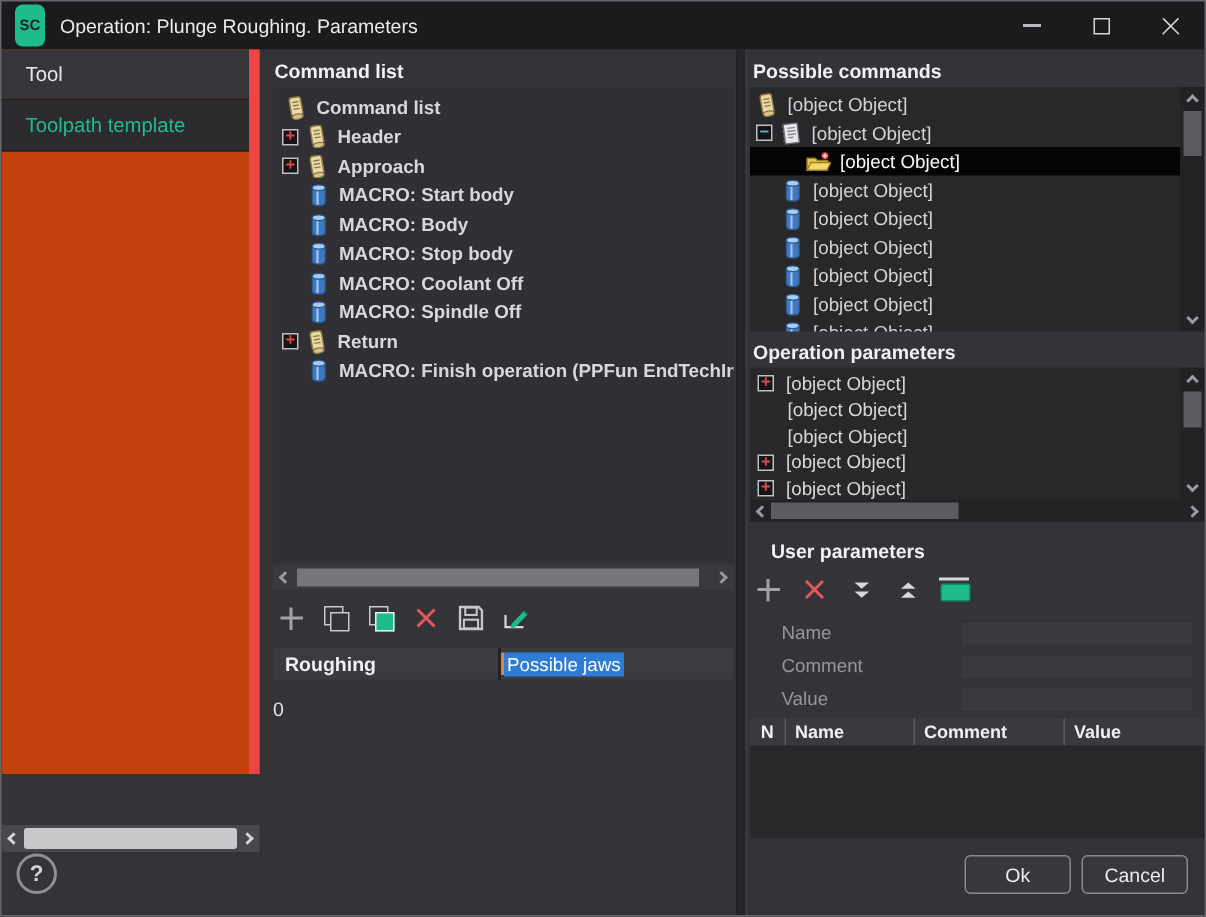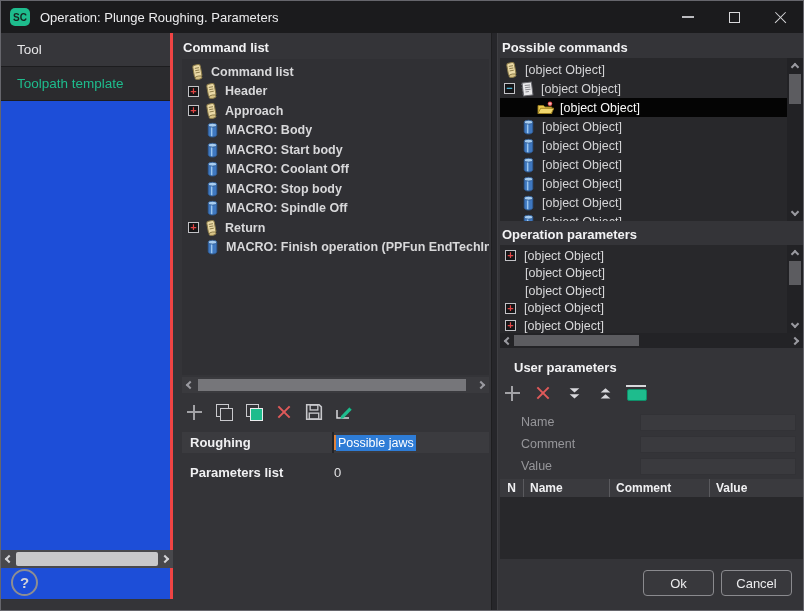--- a/index.html
+++ b/index.html
@@ -2,33 +2,33 @@
 <html><head>
 <meta charset="utf-8">
 <style>
   *{margin:0;padding:0;box-sizing:border-box}
   html,body{background:#6a6a6e}
   body{font-family:"Liberation Sans",sans-serif;-webkit-font-smoothing:antialiased}
   .window{position:relative;width:804px;height:611px;background:#343438;border:1px solid #66666c;overflow:hidden;color:#d6d6d8;font-size:13px}
 
   
   .titlebar{position:absolute;left:0;top:0;width:100%;height:32px;background:#1b1b1d;display:flex;align-items:center}
-  .logo{width:20px;height:18px;margin-left:9px;background:#1ebc8d;border-radius:5px;color:#16241f;font-weight:bold;font-size:10px;display:flex;align-items:center;justify-content:center;flex:none}
+  .logo{width:20px;height:28px;margin-left:9px;background:#1ebc8d;border-radius:5px;color:#16241f;font-weight:bold;font-size:10px;display:flex;align-items:center;justify-content:center;flex:none}
   .title{margin-left:10px;color:#ececee;font-size:13px}
   .wbtns{margin-left:auto;display:flex;height:100%}
   .wbtn{width:46px;height:100%;display:flex;align-items:center;justify-content:center}
   .min-glyph{width:12px;height:2px;background:#bcbcc0}
   .max-glyph{width:11px;height:11px;border:1px solid #d8d8da}
   .x-glyph{position:relative;width:13px;height:13px}
   .x-glyph::before,.x-glyph::after{content:"";position:absolute;left:-1px;top:6px;width:15px;height:1.4px;background:#d8d8da}
   .x-glyph::before{transform:rotate(45deg)}
   .x-glyph::after{transform:rotate(-45deg)}
 
   
-  .sidebar{position:absolute;left:0;top:32px;width:172px;height:566px;background:#1d4ed8;border-right:3px solid #ef4444}
+  .sidebar{position:absolute;left:0;top:32px;width:172px;height:483px;background:#c2410c;border-right:7px solid #ef4444}
   .side-item{height:34px;display:flex;align-items:center;padding-left:16px;font-size:13.5px;color:#e6e6e8;border-bottom:1px solid #1d1d1f;cursor:default}
   .side-item.tool{background:#36363a}
   .side-item.tpl{background:#2b2b2e;color:#1ebc8d}
   .side-hscroll{position:absolute;left:0;top:517px;width:172px;height:18px;background:#48484c;display:flex;align-items:center}
   .sh-thumb{flex:1;height:14px;margin:0 1px;background:#c8c8ca;border-radius:2px}
   .help-btn{position:absolute;left:10px;top:536px;width:27px;height:27px;border:2px solid #8e8e92;border-radius:50%;display:flex;align-items:center;justify-content:center;color:#d4d4d8;font-size:15px;font-weight:bold}
 
   
   .arrbox{width:14px;height:100%;display:flex;align-items:center;justify-content:center;flex:none}
   .chev{display:block;width:6px;height:6px;border-left:2px solid #d4d4d8;border-bottom:2px solid #d4d4d8}
@@ -250,42 +250,42 @@
         <svg class="ti">
             <use href="#sym-scroll"></use>
           </svg>
         <span class="tl b">Approach</span>
       </div>
       <div class="trow mtrow">
         <span class="sp12"></span>
         <svg class="ti">
             <use href="#sym-cyl"></use>
           </svg>
+        <span class="tl b">MACRO: Start body</span>
+      </div>
+      <div class="trow mtrow">
+        <span class="sp12"></span>
+        <svg class="ti">
+            <use href="#sym-cyl"></use>
+          </svg>
         <span class="tl b">MACRO: Body</span>
       </div>
       <div class="trow mtrow">
         <span class="sp12"></span>
         <svg class="ti">
             <use href="#sym-cyl"></use>
           </svg>
-        <span class="tl b">MACRO: Start body</span>
+        <span class="tl b">MACRO: Stop body</span>
       </div>
       <div class="trow mtrow">
         <span class="sp12"></span>
         <svg class="ti">
             <use href="#sym-cyl"></use>
           </svg>
         <span class="tl b">MACRO: Coolant Off</span>
-      </div>
-      <div class="trow mtrow">
-        <span class="sp12"></span>
-        <svg class="ti">
-            <use href="#sym-cyl"></use>
-          </svg>
-        <span class="tl b">MACRO: Stop body</span>
       </div>
       <div class="trow mtrow">
         <span class="sp12"></span>
         <svg class="ti">
             <use href="#sym-cyl"></use>
           </svg>
         <span class="tl b">MACRO: Spindle Off</span>
       </div>
       <div class="trow mtrow">
         <span class="exp plus"></span>
@@ -341,21 +341,20 @@
     <div class="cap-row">
       <span class="cap-label b">Roughing</span>
       <span class="cap-split"></span>
       <div class="cap-edit">
         <span class="caret"></span>
         <span class="seltext">Possible jaws</span>
       </div>
     </div>
 
     <div class="plist-row">
-      <span class="plist-label b">Parameters list</span>
       <span class="plist-value">0</span>
     </div>
   </div>
 
   <div class="vsplit"></div>
 
   <div class="right">
 
     <div class="panel-title pc-title">Possible commands</div>
     <div class="pc-panel">

